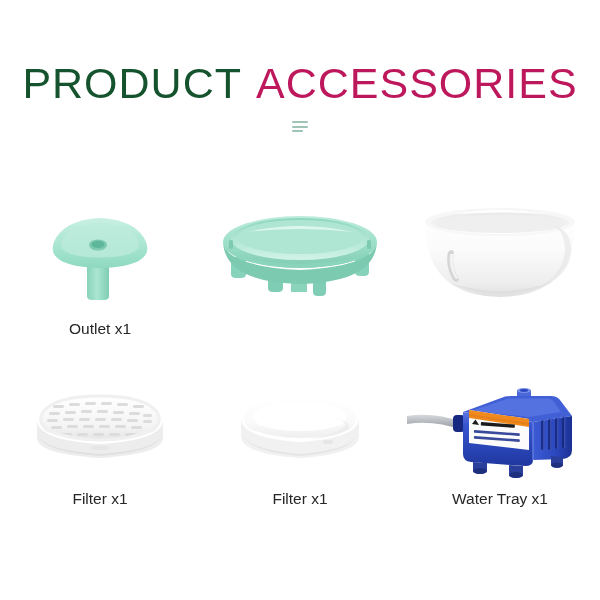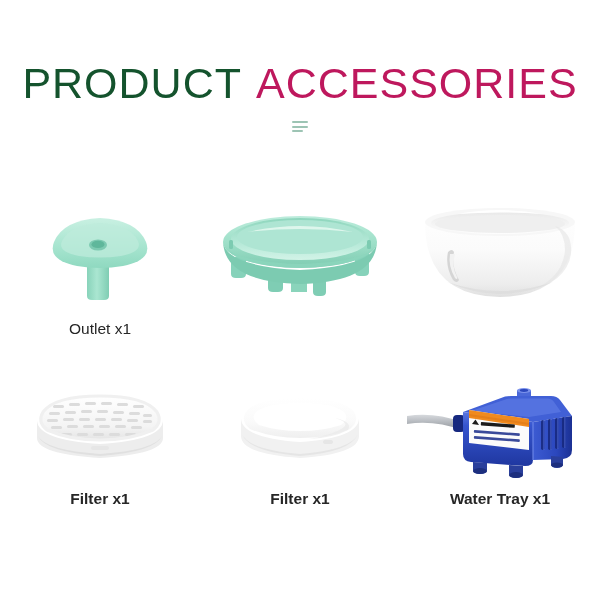--- a/index.html
+++ b/index.html
@@ -36,21 +36,21 @@
   
   .grid{position:absolute;top:196px;left:0;width:600px;}
   .row{display:flex;width:600px;}
   .cell{width:200px;display:flex;flex-direction:column;align-items:center;}
   .art{height:118px;width:190px;position:relative;}
   .caption{
     font-size:15.5px;color:#262626;margin-top:6px;white-space:nowrap;
     font-family:"Liberation Sans", sans-serif;
   }
   .row2 .art{height:96px;}
-  .row2{margin-top:50px;font-weight:bold;}
+  .row2{margin-top:50px;}
 
   svg{display:block;overflow:visible;}
 </style>
 </head>
 <body>
 
 <div class="page">
 
   <div class="header">
     <div class="title">

